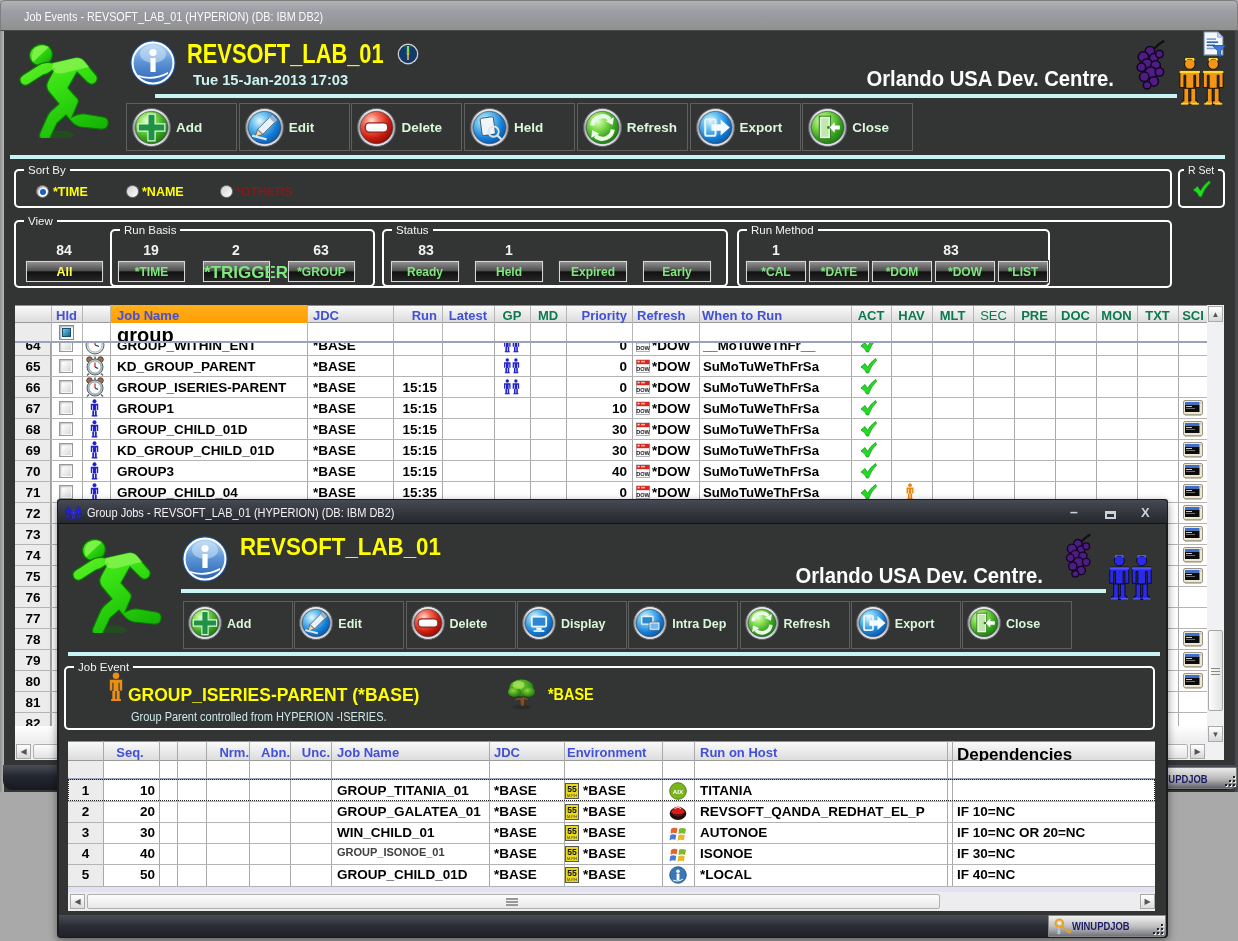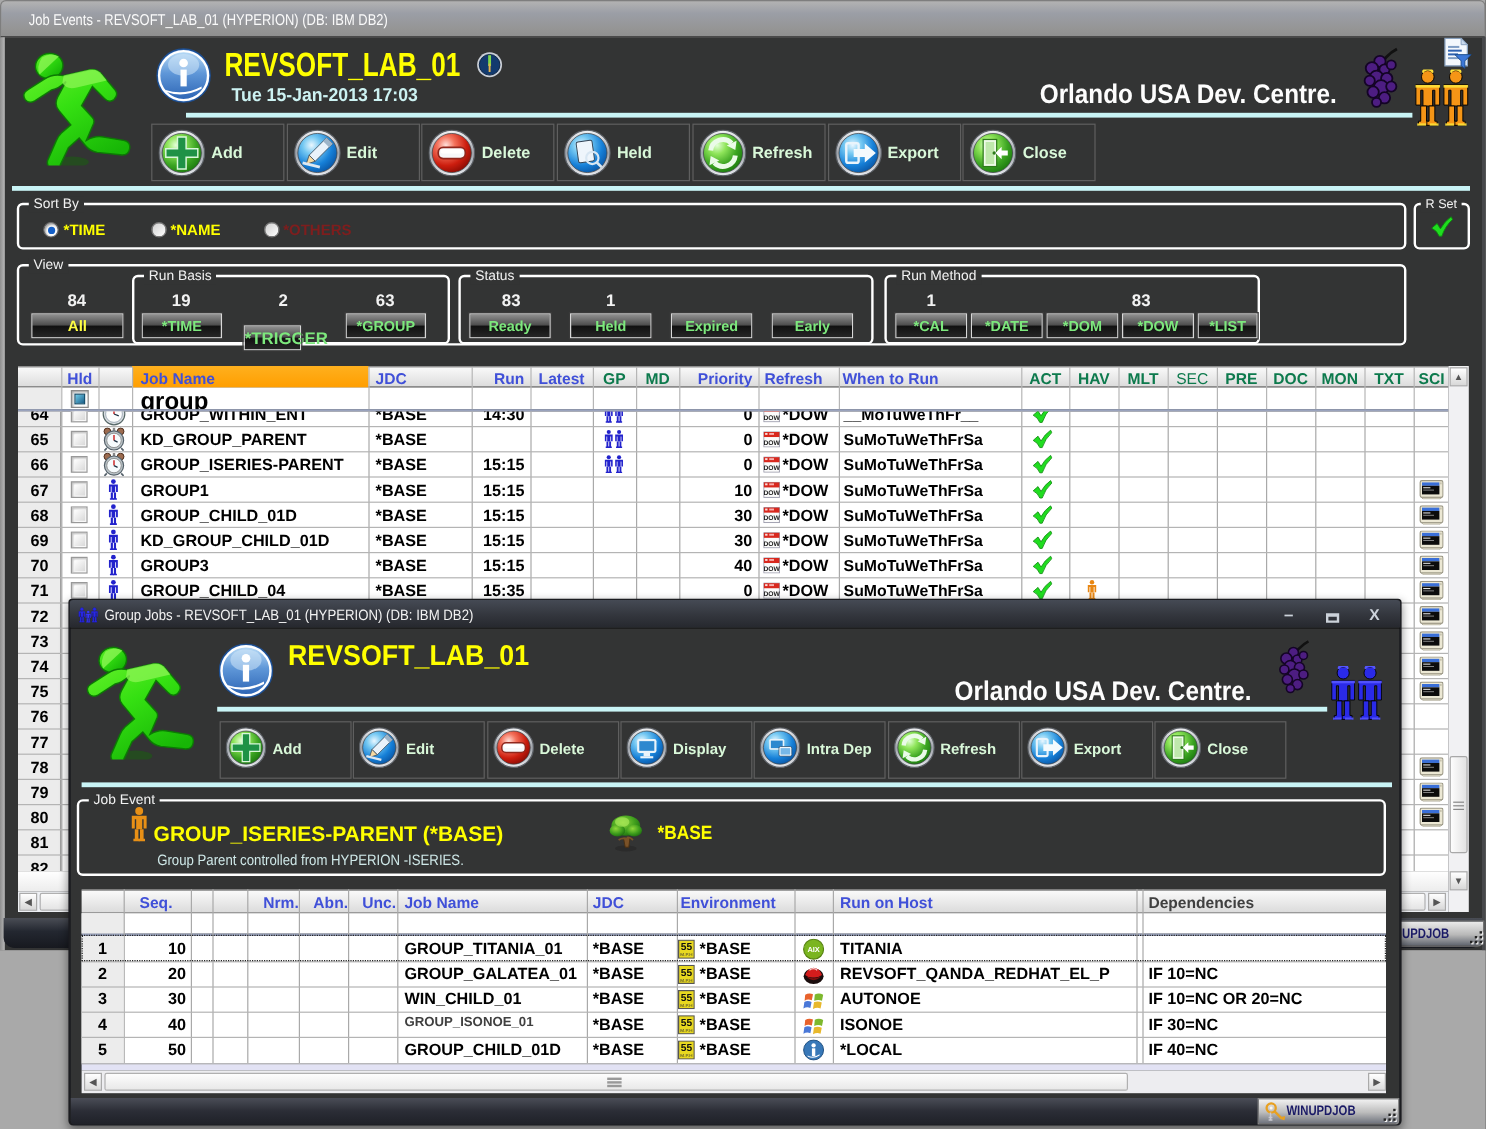--- a/index.html
+++ b/index.html
@@ -216,21 +216,21 @@
   </div>
 <div style="position:absolute;left:-136px;top:243px;width:400px;text-align:center;font-size:14px;color:#f2f2f2;font-weight:bold;white-space:nowrap;line-height:1;">84</div>
 <div class="dbtn" style="left:26px;top:261px;width:77px;color:#ffff44;">All</div>
 <div class="fs" style="left:110px;top:229px;width:265px;height:58px;">
     <div class="leg" style="left:8px;">Run Basis</div>
   </div>
 <div style="position:absolute;left:-49px;top:243px;width:400px;text-align:center;font-size:14px;color:#f2f2f2;font-weight:bold;white-space:nowrap;line-height:1;">19</div>
 <div style="position:absolute;left:36px;top:243px;width:400px;text-align:center;font-size:14px;color:#f2f2f2;font-weight:bold;white-space:nowrap;line-height:1;">2</div>
 <div style="position:absolute;left:121px;top:243px;width:400px;text-align:center;font-size:14px;color:#f2f2f2;font-weight:bold;white-space:nowrap;line-height:1;">63</div>
 <div class="dbtn" style="left:118px;top:261px;width:67px;font-size:12px;">*TIME</div>
-<div class="dbtn" style="left:203px;top:261px;width:48px;font-size:14px;margin-top:10px;">*TRIGGER</div>
+<div class="dbtn" style="left:203px;top:261px;width:67px;font-size:17px;">*TRIGGER</div>
 <div class="dbtn" style="left:288px;top:261px;width:67px;font-size:12px;">*GROUP</div>
 <div class="fs" style="left:382px;top:229px;width:346px;height:58px;">
     <div class="leg" style="left:8px;">Status</div>
   </div>
 <div style="position:absolute;left:226px;top:243px;width:400px;text-align:center;font-size:14px;color:#f2f2f2;font-weight:bold;white-space:nowrap;line-height:1;">83</div>
 <div style="position:absolute;left:309px;top:243px;width:400px;text-align:center;font-size:14px;color:#f2f2f2;font-weight:bold;white-space:nowrap;line-height:1;">1</div>
 <div class="dbtn" style="left:391px;top:261px;width:68px;font-size:12px;">Ready</div>
 <div class="dbtn" style="left:475px;top:261px;width:68px;font-size:12px;">Held</div>
 <div class="dbtn" style="left:559px;top:261px;width:68px;font-size:12px;">Expired</div>
 <div class="dbtn" style="left:643px;top:261px;width:68px;font-size:12px;">Early</div>
@@ -336,21 +336,20 @@
 <div style="position:absolute;left:44px;top:-5.0px;width:14px;height:14px;background:#fdfdfd;border:1px solid #999;box-shadow:inset 1px 1px 2px #bbb;"></div>
 <div style="position:absolute;left:46.5px;top:-2.5px;width:9px;height:9px;background:linear-gradient(135deg,#fff,#d8d8d8);"></div>
 <svg style="position:absolute;left:70px;top:-8.0px" width="20" height="20" viewBox="0 0 20 20">
       <circle cx="10" cy="10" r="9" fill="#d9dee2" stroke="#566" stroke-width="1"></circle>
 <circle cx="10" cy="10" r="7" fill="#fdfefe" stroke="#789" stroke-width="0.5"></circle>
 <path d="M10,10 L10,4.5" stroke="#c22" stroke-width="1.2"></path>
       <path d="M10,10 L14,11.5" stroke="#234" stroke-width="1.1"></path>
     </svg>
 <div style="position:absolute;left:102px;top:-4.5px;font-size:13.5px;color:#000;font-weight:bold;white-space:nowrap;line-height:1;">GROUP_WITHIN_ENT</div>
 <div style="position:absolute;left:298px;top:-4.5px;font-size:13.5px;color:#000;font-weight:bold;white-space:nowrap;line-height:1;">*BASE</div>
-<div style="position:absolute;left:22px;top:-4.5px;width:400px;text-align:right;font-size:13.5px;color:#000;font-weight:bold;white-space:nowrap;line-height:1;">14:30</div>
 <svg style="position:absolute;left:487px;top:-6.0px" width="19" height="16" viewBox="0 0 18 16">
       <g fill="#2222cc" stroke="none" stroke-width="0.2533333333333333">
         <circle cx="4.8" cy="2.0226666666666664" r="1.7226666666666663"></circle>
         <path d="M1.5573333333333332,4.150666666666666 h6.485333333333333 v5.573333333333332 h-1.3173333333333332 v-4.053333333333333 h-0.6079999999999999 v4.306666666666666 h-2.6346666666666665 v-4.306666666666666 h-0.6079999999999999 v4.053333333333333 h-1.3173333333333332 z"></path>
         <path d="M2.874666666666667,9.977333333333334 h1.5706666666666664 v4.154666666666666 h0.6079999999999999 v1.1146666666666667 h-2.786666666666666 v-1.1146666666666667 h0.6079999999999999 z"></path>
         <path d="M5.1546666666666665,9.977333333333334 h1.5706666666666664 v4.154666666666666 h0.6079999999999999 v1.1146666666666667 h-2.786666666666666 v-1.1146666666666667 h0.6079999999999999 z"></path>
       </g>
       <g fill="#2222cc" stroke="none" stroke-width="0.2533333333333333">
         <circle cx="13.4" cy="2.0226666666666664" r="1.7226666666666663"></circle>
         <path d="M10.157333333333334,4.150666666666666 h6.485333333333333 v5.573333333333332 h-1.3173333333333332 v-4.053333333333333 h-0.6079999999999999 v4.306666666666666 h-2.6346666666666665 v-4.306666666666666 h-0.6079999999999999 v4.053333333333333 h-1.3173333333333332 z"></path>
@@ -939,21 +938,21 @@
 <div style="position:absolute;left:548px;top:687px;font-size:16px;color:#ffff00;font-weight:bold;white-space:nowrap;line-height:1;transform:scaleX(0.9);transform-origin:left top;">*BASE</div>
 <div style="position:absolute;left:68px;top:741px;width:1087px;height:20px;background:linear-gradient(#fafafa,#dcdcdc);border-top:1px solid #909090;border-bottom:1px solid #9a9a9a;"></div>
 <div style="position:absolute;left:-70px;top:746px;width:400px;text-align:center;font-size:13px;color:#4050d8;font-weight:bold;white-space:nowrap;line-height:1;">Seq.</div>
 <div style="position:absolute;left:-151px;top:746px;width:400px;text-align:right;font-size:13px;color:#4050d8;font-weight:bold;white-space:nowrap;line-height:1;">Nrm.</div>
 <div style="position:absolute;left:-110px;top:746px;width:400px;text-align:right;font-size:13px;color:#4050d8;font-weight:bold;white-space:nowrap;line-height:1;">Abn.</div>
 <div style="position:absolute;left:-70px;top:746px;width:400px;text-align:right;font-size:13px;color:#4050d8;font-weight:bold;white-space:nowrap;line-height:1;">Unc.</div>
 <div style="position:absolute;left:337px;top:746px;font-size:13px;color:#4050d8;font-weight:bold;white-space:nowrap;line-height:1;">Job Name</div>
 <div style="position:absolute;left:494px;top:746px;font-size:13px;color:#4050d8;font-weight:bold;white-space:nowrap;line-height:1;">JDC</div>
 <div style="position:absolute;left:567px;top:746px;font-size:13px;color:#4050d8;font-weight:bold;white-space:nowrap;line-height:1;">Environment</div>
 <div style="position:absolute;left:700px;top:746px;font-size:13px;color:#4050d8;font-weight:bold;white-space:nowrap;line-height:1;">Run on Host</div>
-<div style="position:absolute;left:957px;top:746px;font-size:13px;color:#404040;font-weight:bold;white-space:nowrap;line-height:1;">Dependencies</div>
+<div style="position:absolute;left:957px;top:746px;font-size:17px;color:#000000;font-weight:bold;white-space:nowrap;line-height:1;">Dependencies</div>
 <div style="position:absolute;left:68px;top:761px;width:1087px;height:17px;background:#fff;"></div>
 <div style="position:absolute;left:68px;top:761px;width:35px;height:17px;background:#ececec;"></div>
 <div style="position:absolute;left:68px;top:778px;width:1087px;height:2px;background:#9aa3bd;"></div>
 <div style="position:absolute;left:68px;top:780px;width:1087px;height:105.5px;background:#fff;"></div>
 <div style="position:absolute;left:103px;top:741px;width:1px;height:144.5px;background:#a9a9a9;"></div>
 <div style="position:absolute;left:158.6px;top:741px;width:1px;height:144.5px;background:#a9a9a9;"></div>
 <div style="position:absolute;left:177.2px;top:741px;width:1px;height:144.5px;background:#a9a9a9;"></div>
 <div style="position:absolute;left:206.3px;top:741px;width:1px;height:144.5px;background:#a9a9a9;"></div>
 <div style="position:absolute;left:249.2px;top:741px;width:1px;height:144.5px;background:#a9a9a9;"></div>
 <div style="position:absolute;left:290.4px;top:741px;width:1px;height:144.5px;background:#a9a9a9;"></div>

